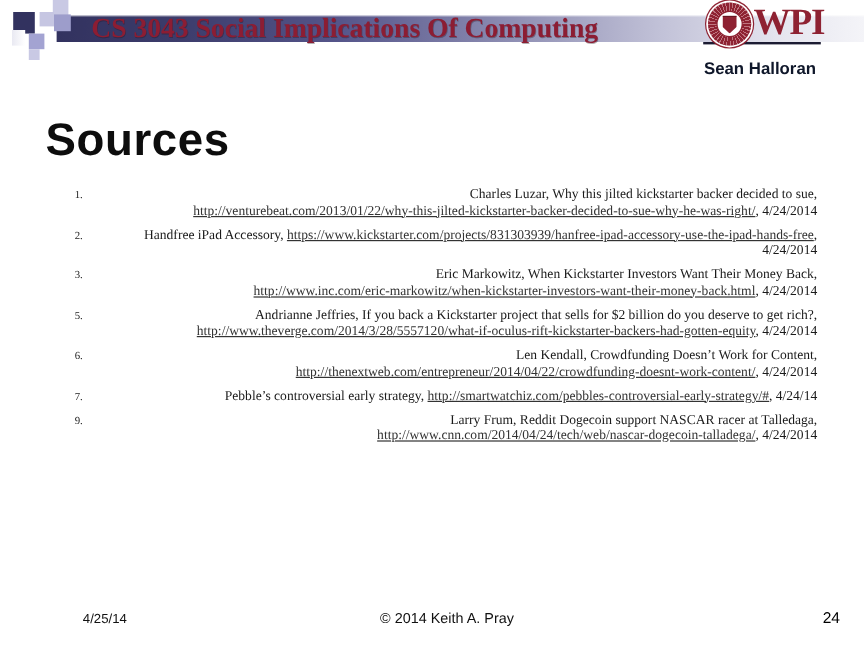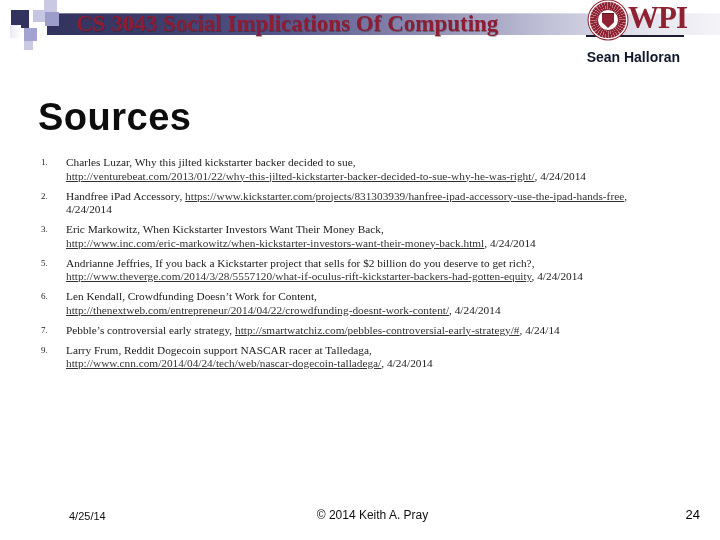--- a/index.html
+++ b/index.html
@@ -39,21 +39,21 @@
     font-weight:bold;font-size:31px;line-height:36px;color:#8e2232;letter-spacing:-1px;}
 
   .author{position:absolute;right:40px;top:49px;font-size:14px;font-weight:bold;color:#0f172a;}
 
   
   .page-title{position:absolute;left:38px;top:84px;font-size:38px;font-weight:bold;
     color:#0d0d0d;letter-spacing:0.5px;margin-top:12px;}
 
   .sources-list{position:absolute;left:41px;top:156px;width:640px;
     font-family:"Liberation Serif",serif;color:#1a1a1a;}
-  .source-item{margin-bottom:6.5px;font-size:11.3px;line-height:13.5px;}
+  .source-item{margin-bottom:6.5px;font-size:11.3px;line-height:13.5px;text-align:right;}
   .source-num{display:inline-block;width:25px;font-size:9px;vertical-align:top;
     color:#222222;line-height:13.5px;}
   .source-body{display:inline-block;width:612px;vertical-align:top;}
   .link{color:#333333;text-decoration:underline;cursor:pointer;}
 
   
   .footer-date{position:absolute;left:42px;top:510px;font-size:11px;color:#111111;margin-left:27px;}
   .footer-copy{position:absolute;left:0;right:0;top:508px;text-align:center;font-size:12px;color:#111111;margin-left:25px;}
   .footer-page{position:absolute;right:20px;top:507px;font-size:13px;font-weight:normal;color:#000000;}
 </style>

